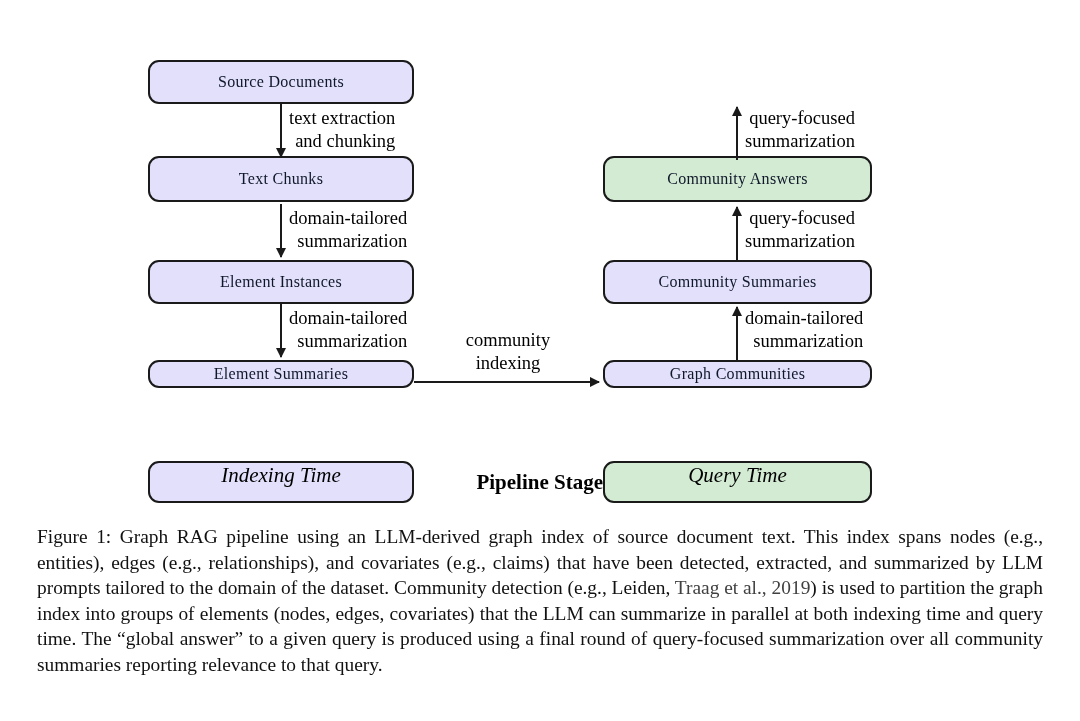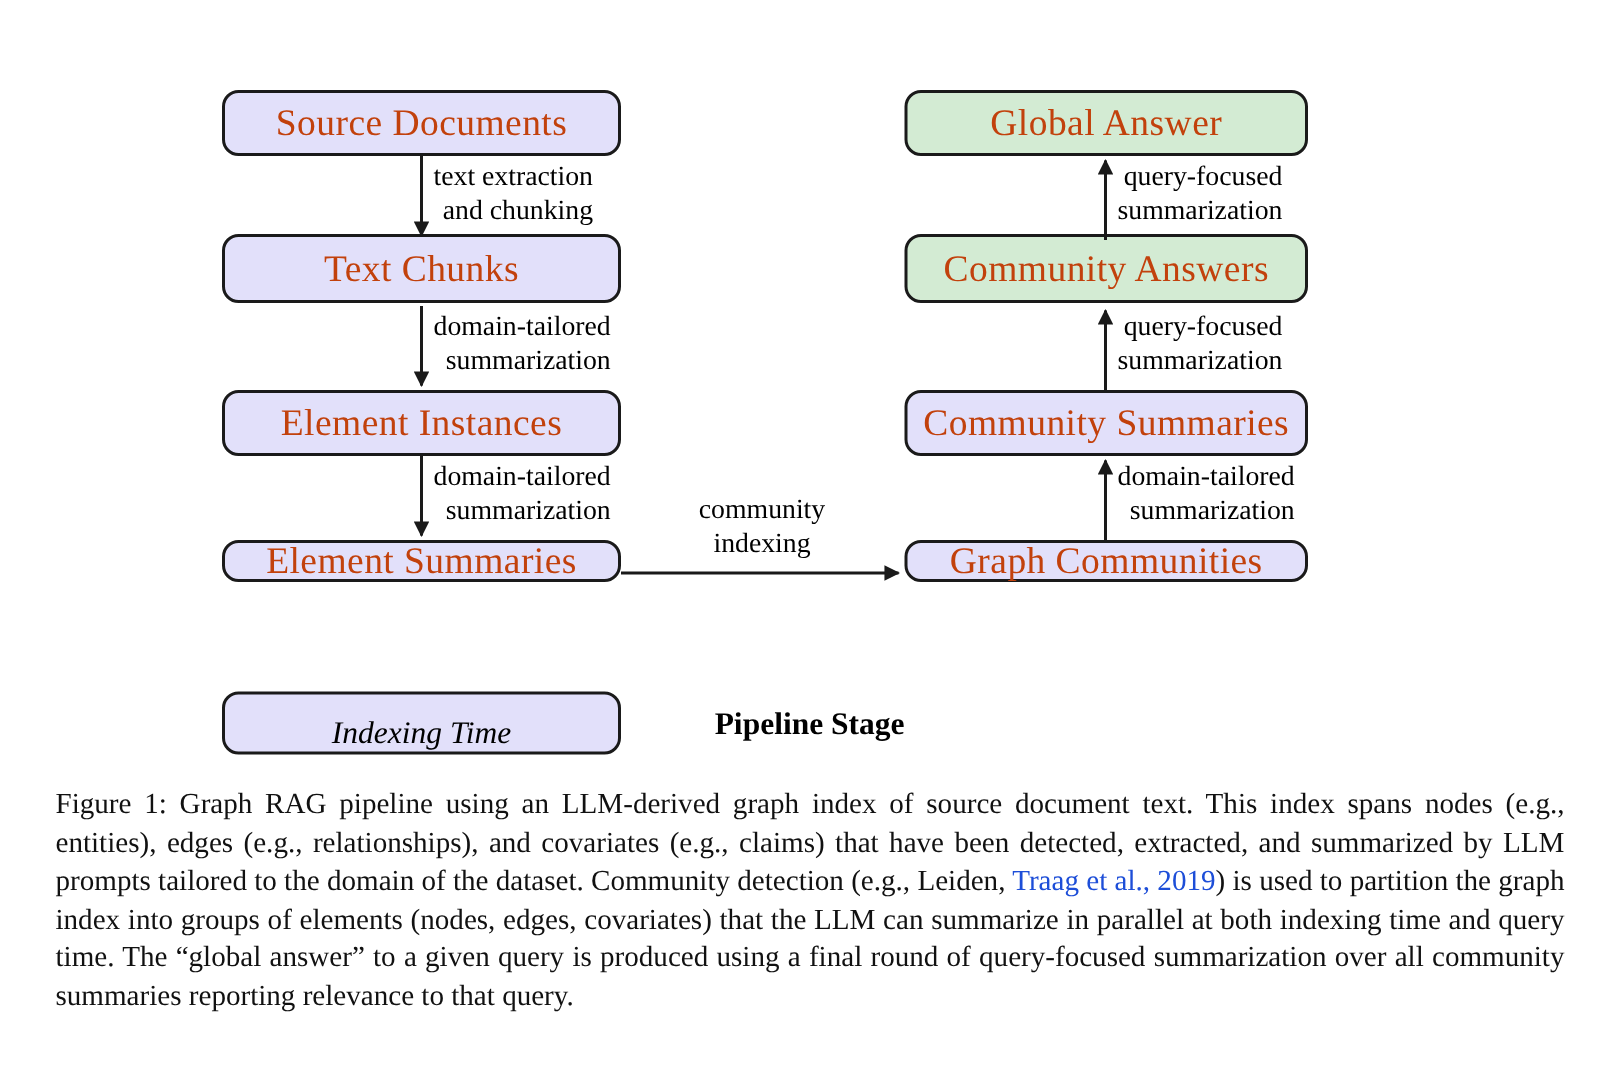--- a/index.html
+++ b/index.html
@@ -26,25 +26,25 @@
 
   
   .node-box {
     position: absolute;
     box-sizing: border-box;
     border: 2.2px solid #1a1a1a;
     border-radius: 11px;
     display: flex;
     align-items: center;
     justify-content: center;
-    font-size: 25px;
+    font-size: 16px;
     letter-spacing: 0.3px;
     line-height: 1;
     white-space: nowrap;
-    color: #c2410c;
+    color: #0f172a;
   }
   .fill-indexing { background: #e2e0fa; }
   .fill-query    { background: #d3ebd3; }
 
   .col-left  { left: 148px; width: 266px; }
   .col-right { left: 603px; width: 269px; }
 
   .row-1 { top: 60px;  height: 44px; }
   .row-2 { top: 156px; height: 46px; }
   .row-3 { top: 260px; height: 44px; }
@@ -52,21 +52,21 @@
 
   
   .legend-box {
     position: absolute;
     top: 461px;
     height: 42px;
     box-sizing: border-box;
     border: 2.2px solid #1a1a1a;
     border-radius: 11px;
     display: flex;
-    align-items: flex-end;
+    align-items: flex-start;
     justify-content: center;
     font-size: 21px;
     font-style: italic;
     white-space: nowrap;
   }
   #legend-indexing { left: 148px; width: 266px; }
   #legend-query    { left: 603px; width: 269px; }
 
   #legend-center-label {
     position: absolute;
@@ -107,21 +107,21 @@
     left: 37px;
     top: 524px;
     width: 1006px;
     font-size: 19.4px;
     line-height: 25.6px;
     text-align: justify;
     text-justify: inter-word;
     color: #111;
   }
   #figure-caption .cite-link {
-    color: #1d4ed8;
+    color: #404040;
     text-decoration: none;
   }
 </style>
 </head>
 <body>
 
 <div id="figure-canvas">
 
   <div class="node-box col-left row-1 fill-indexing">
     <span>Source Documents</span>
@@ -144,23 +144,20 @@
   </div>
 
   <div class="node-box col-right row-3 fill-indexing">
     <span>Community Summaries</span>
   </div>
 
   <div class="node-box col-right row-2 fill-query">
     <span>Community Answers</span>
   </div>
 
-  <div class="node-box col-right row-1 fill-query">
-    <span>Global Answer</span>
-  </div>
 
   <svg id="arrow-layer" viewBox="0 0 1080 721" width="1080" height="721">
     <defs>
       <marker id="head-down" viewBox="0 0 10 10" refX="9" refY="5" markerWidth="5.2" markerHeight="5.2" orient="auto-start-reverse">
         <path d="M 0 0 L 10 5 L 0 10 z" fill="#1a1a1a"></path>
       </marker>
     </defs>
 
     <line x1="281" y1="104" x2="281" y2="157" stroke="#1a1a1a" stroke-width="2" marker-end="url(#head-down)"></line>
     <line x1="281" y1="204" x2="281" y2="257" stroke="#1a1a1a" stroke-width="2" marker-end="url(#head-down)"></line>
@@ -209,16 +206,19 @@
   </div>
 
   <div id="legend-indexing" class="legend-box fill-indexing">
     <span>Indexing Time</span>
   </div>
 
   <div id="legend-center-label">
     <span>Pipeline Stage</span>
   </div>
 
+  <div id="legend-query" class="legend-box fill-query">
+    <span>Query Time</span>
+  </div>
 
   <div id="figure-caption"><span>Figure 1: Graph RAG pipeline using an LLM-derived graph index of source document text. This index spans nodes (e.g., entities), edges (e.g., relationships), and covariates (e.g., claims) that have been detected, extracted, and summarized by LLM prompts tailored to the domain of the dataset. Community detection (e.g., Leiden, </span><a class="cite-link" href="#">Traag et al., 2019</a><span>) is used to partition the graph index into groups of elements (nodes, edges, covariates) that the LLM can summarize in parallel at both indexing time and query time. The “global answer” to a given query is produced using a final round of query-focused summarization over all community summaries reporting relevance to that query.</span></div>
 
 </div>
 
 </body></html>

